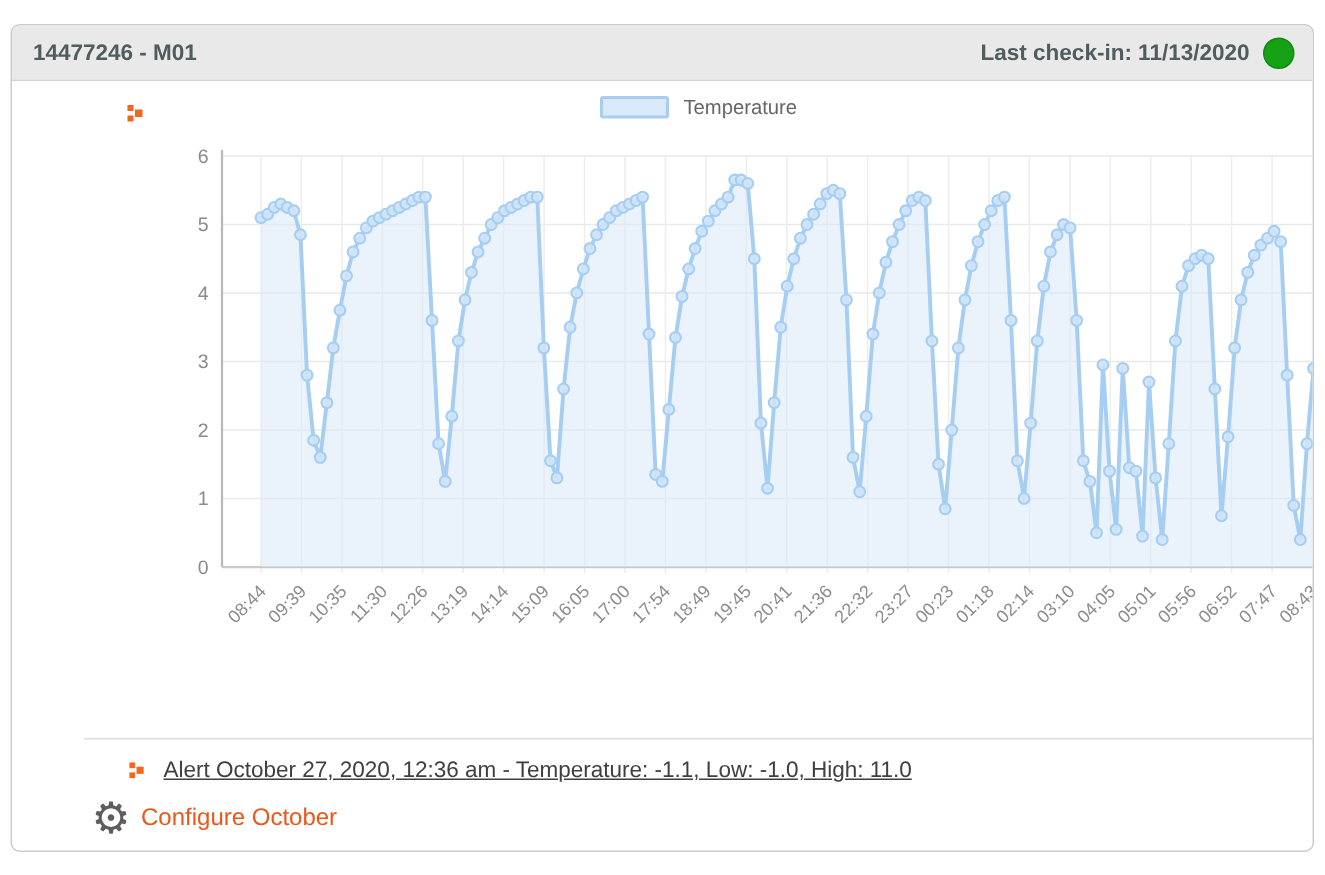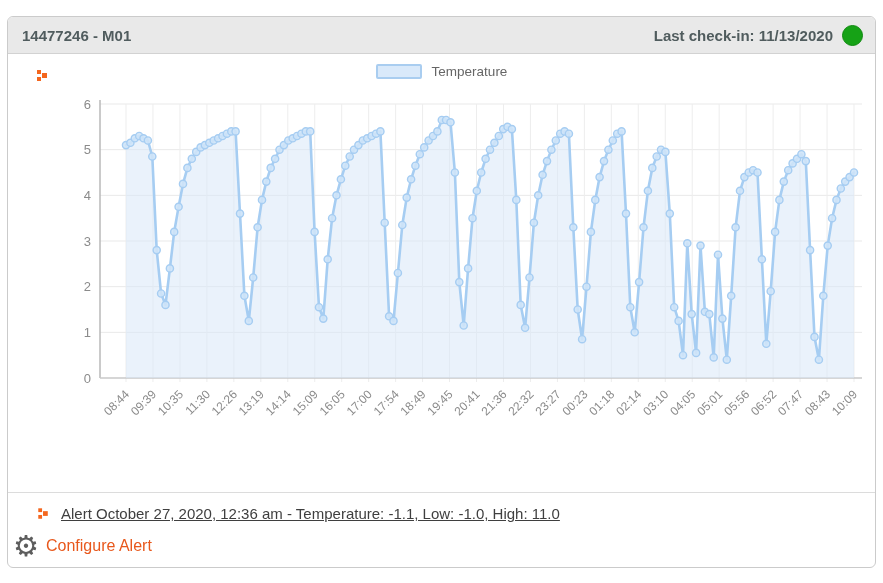--- a/index.html
+++ b/index.html
@@ -10,21 +10,21 @@
   }
   .card-header {
     height: 37px; background: #e9e9e9; border-bottom: 1px solid #d2d2d2;
     display: flex; align-items: center; justify-content: space-between;
     padding: 0 12px 0 14px; border-radius: 5px 5px 0 0;
   }
   .device-title { font-size: 15px; font-weight: bold; color: #505c5e; }
   .checkin { display: flex; align-items: center; gap: 9px; }
   .checkin-label { font-size: 15px; font-weight: bold; color: #505c5e; }
   .status-dot { width: 21px; height: 21px; border-radius: 50%; background: #16a216; border: 1px solid #0f8a0f; }
-  .card-body { position: relative; }
+  .card-body { position: relative; margin-left: 48px; }
   .chart-top { position: relative; height: 36px; }
   .px-arrow { position: absolute; width: 11px; height: 12px; display: inline-block; }
   .px-arrow i { position: absolute; background: #f4661e; }
   .px-arrow i:nth-child(1) { left: 0; top: 0; width: 4px; height: 4px; }
   .px-arrow i:nth-child(2) { left: 5px; top: 3px; width: 5px; height: 5px; }
   .px-arrow i:nth-child(3) { left: 0; top: 7px; width: 4px; height: 4px; }
   .chart-top .px-arrow { left: 29px; top: 16px; }
   .legend {
     position: absolute; left: 0; right: 0; top: 10px;
     display: flex; align-items: center; justify-content: center; gap: 10px;
@@ -317,16 +317,16 @@
       <span class="px-arrow">
           <i></i>
           <i></i>
           <i></i>
         </span>
       <span class="alert-text">Alert October 27, 2020, 12:36 am - Temperature: -1.1, Low: -1.0, High: 11.0</span>
     </div>
 
     <div class="configure-row">
       <span class="gear">⚙</span>
-      <a class="configure-link">Configure Alert</a>
+      <a class="configure-link">Configure October</a>
     </div>
   </div>
 </div>
 
 </body></html>

